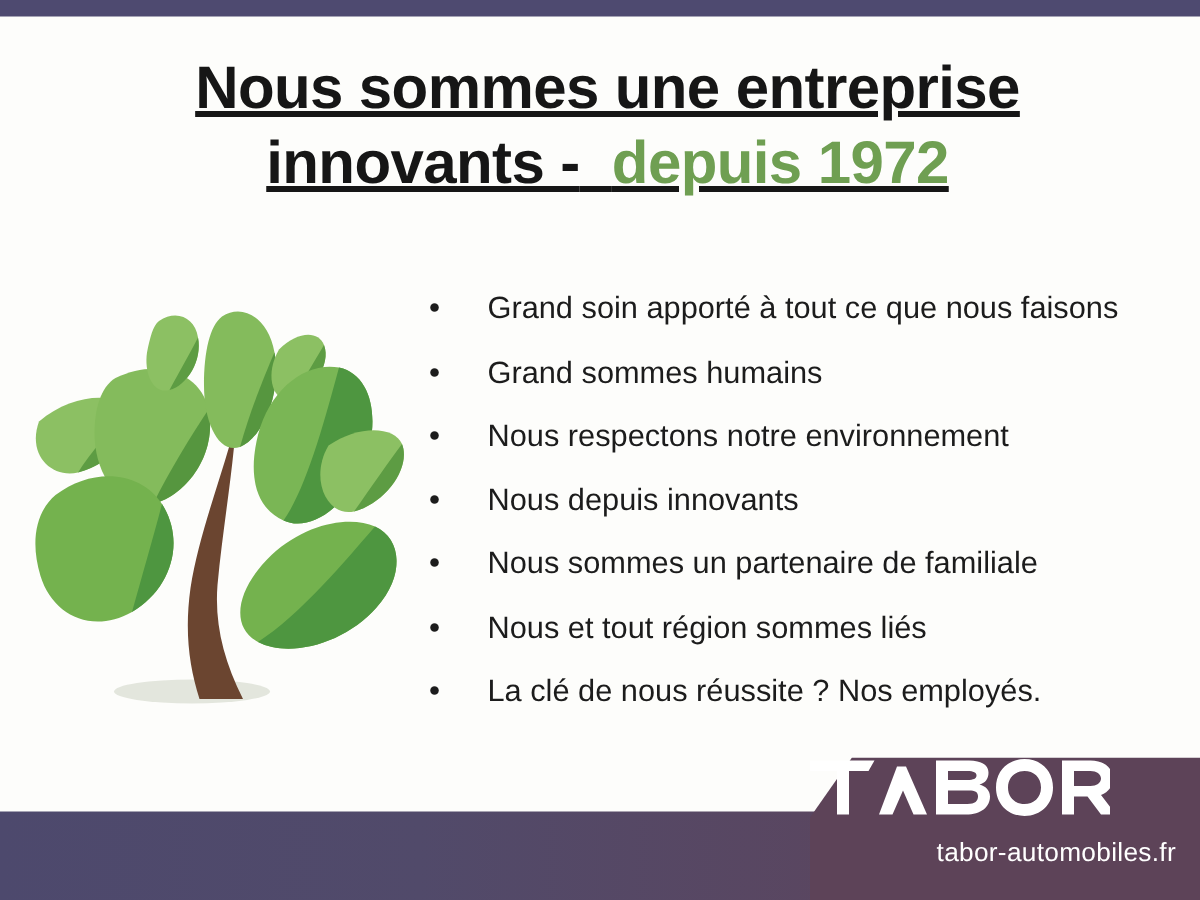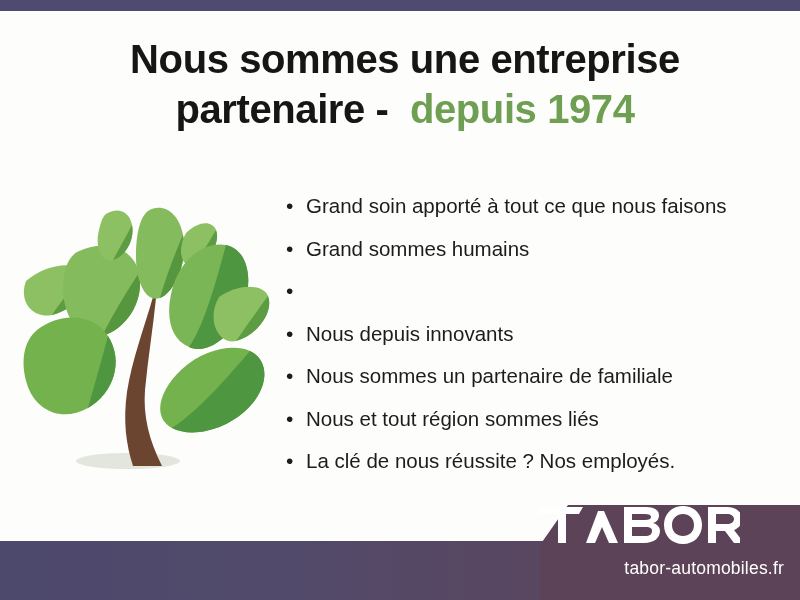--- a/index.html
+++ b/index.html
@@ -47,20 +47,21 @@
     line-height: 50px;
     font-weight: bold;
     color: #161616;
     letter-spacing: -0.4px;
   }
   .headline .accent {
     color: #6f9f52;
   }
   .headline .ln {
     display: block;
+    text-decoration: underline;
   }
 
   
   .bullets {
     position: absolute;
     left: 286px;
     top: 192px;
     width: 500px;
   }
   .bullet-row {
@@ -74,20 +75,21 @@
     font-size: 21px;
     line-height: 27px;
     color: #1c1c1c;
     text-align: left;
   }
   .bullet-text {
     font-size: 20.5px;
     line-height: 27px;
     color: #1c1c1c;
     white-space: nowrap;
+    margin-left: 19px;
   }
 
   
   .tree {
     position: absolute;
     left: 20px;
     top: 178px;
     width: 262px;
     height: 302px;
   }
@@ -127,21 +129,21 @@
 </style>
 </head>
 <body>
 
 <div id="slide">
 
   <div class="bar-top"></div>
 
   <div class="headline">
     <span class="ln">Nous sommes une entreprise</span>
-    <span class="ln"><span>partenaire -</span><span>&nbsp; </span><span class="accent">depuis 1974</span></span>
+    <span class="ln"><span>innovants -</span><span>&nbsp; </span><span class="accent">depuis 1972</span></span>
   </div>
 
   <div class="tree">
     <svg width="262" height="302" viewBox="0 0 262 302" xmlns="http://www.w3.org/2000/svg">
 
       <ellipse cx="108" cy="283" rx="52" ry="8" fill="#e3e6dd"></ellipse>
 
       <path d="M133,119 C124,150 112,182 107,214 C103,243 106,266 113,288 L142,288 C129,262 123,238 125,212 C128,180 133,150 136,120 Z" fill="#6b4530"></path>
 
       <g>
@@ -195,20 +197,21 @@
     <div class="bullet-row">
       <span class="bullet-dot">•</span>
       <span class="bullet-text">Grand soin apporté à tout ce que nous faisons</span>
     </div>
     <div class="bullet-row">
       <span class="bullet-dot">•</span>
       <span class="bullet-text">Grand sommes humains</span>
     </div>
     <div class="bullet-row">
       <span class="bullet-dot">•</span>
+      <span class="bullet-text">Nous respectons notre environnement</span>
     </div>
     <div class="bullet-row">
       <span class="bullet-dot">•</span>
       <span class="bullet-text">Nous depuis innovants</span>
     </div>
     <div class="bullet-row">
       <span class="bullet-dot">•</span>
       <span class="bullet-text">Nous sommes un partenaire de familiale</span>
     </div>
     <div class="bullet-row">

